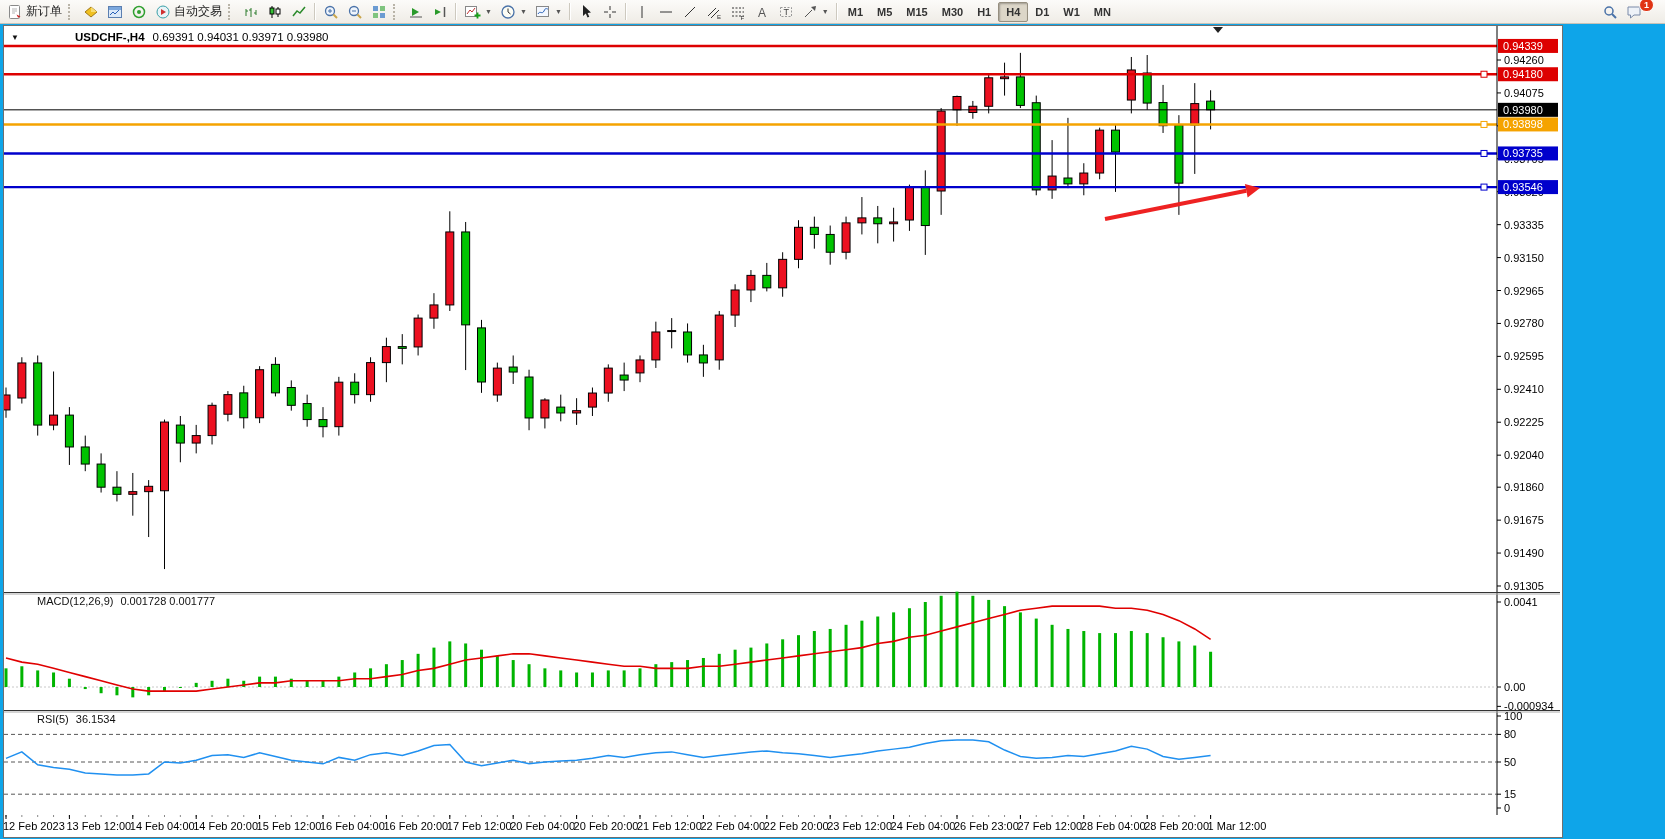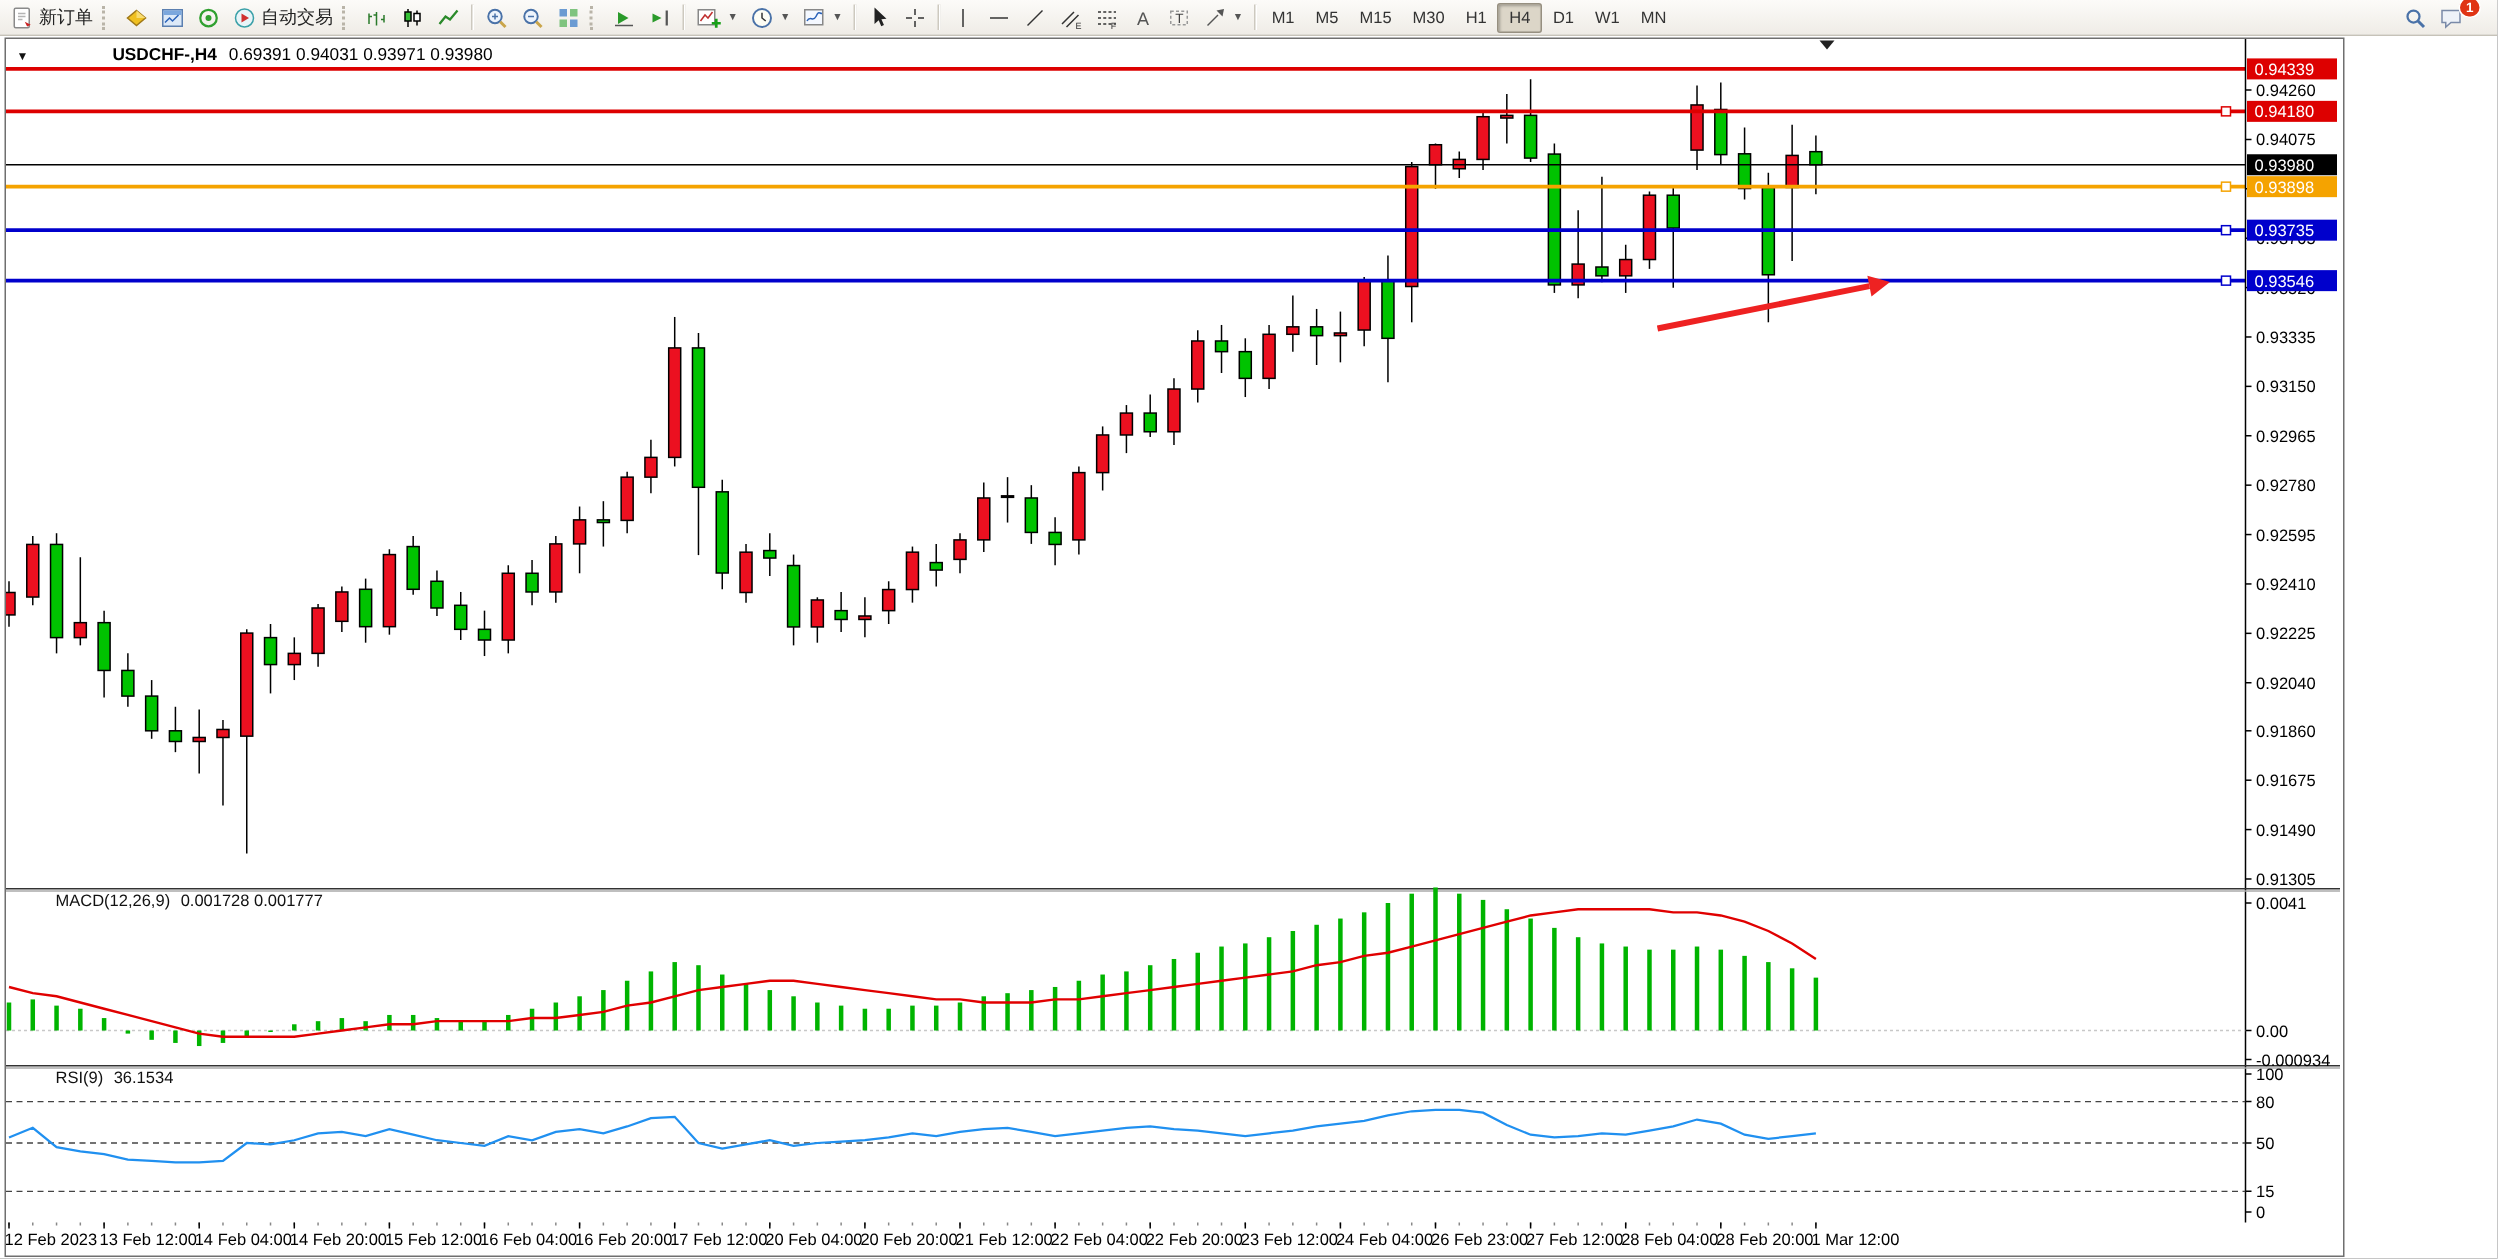--- a/index.html
+++ b/index.html
@@ -1,24 +1,24 @@
 <!DOCTYPE html>
 <html><head>
 <meta charset="utf-8">
 <style>
   html,body{margin:0;padding:0;background:#9a9a9a;font-family:"Liberation Sans",sans-serif;}
-  .app{position:relative;width:1665px;height:839px;background:#ffffff;overflow:hidden;}
+  .app{position:relative;width:1665px;height:839px;background:#0ea5e9;overflow:hidden;}
   
   .toolbar{position:absolute;left:0;top:0;width:100%;height:24px;background:linear-gradient(#fcfbf9,#efece6);
     border-bottom:1px solid #c6c2b8;display:flex;align-items:center;padding:0 3px;box-sizing:border-box;}
   .tbtn{height:20px;display:flex;align-items:center;gap:3px;padding:0 3px;border:1px solid transparent;
     border-radius:2px;font-size:12px;color:#222;white-space:nowrap;cursor:default;}
   .grip{width:5px;height:16px;border-left:2px dotted #b9b4a8;margin:0 4px 0 2px;}
   .sep{width:1px;height:17px;background:#cdc9bf;border-right:1px solid #fff;margin:0 3px;}
-  .tf{font-size:11px;font-weight:normal;color:#333;padding:1px 7px;height:16px;line-height:16px;}
+  .tf{font-size:11px;font-weight:bold;color:#333;padding:1px 7px;height:16px;line-height:16px;}
   .tf.active{border:1px solid #968f80;background:#dcd6c8;box-shadow:inset 1px 1px 2px rgba(0,0,0,.28);border-radius:2px;text-align:center;}
   .caret{font-size:7px;color:#555;margin-left:1px;}
   .spacer{flex:1;}
   .ic{display:block;}
   .chatwrap{position:relative;margin-right:14px;}
   .badge{position:absolute;top:-4px;right:-7px;background:#e03414;color:#fff;border-radius:8px;
     font-size:9px;font-weight:bold;padding:1px 4px;border:1px solid #fff;}
   
   .chart-window{position:absolute;left:3px;top:25px;width:1558px;height:811px;background:#fff;
     border:1px solid #6f6f6f;box-sizing:content-box;}
@@ -234,21 +234,21 @@
     <div class="chart-header">
       <span class="hdr-tri">▼</span>
       <span style="font-weight:bold;padding-left:48px;">USDCHF-,H4</span>
       <span>0.69391 0.94031 0.93971 0.93980</span>
     </div>
     <div class="panel-label macd-label">
       <span>MACD(12,26,9)</span>
       <span>0.001728 0.001777</span>
     </div>
     <div class="panel-label rsi-label">
-      <span>RSI(9)</span>
+      <span>RSI(5)</span>
       <span>36.1534</span>
     </div>
     <svg id="chart-svg" width="1556" height="809">
         <rect x="0" y="0" width="1556" height="809" fill="#ffffff"></rect>
         <line x1="2" y1="361.5186899252398" x2="2" y2="391.77856888572455" stroke="#000" stroke-width="1"></line>
         <rect x="-2" y="368.994660021359" width="8" height="14.951940192240329" fill="#ec1020" stroke="#000" stroke-width="1"></rect>
         <line x1="17.85" y1="331.258810964757" x2="17.85" y2="377.5386258454963" stroke="#000" stroke-width="1"></line>
         <rect x="13.850000000000001" y="336.9547881808479" width="8" height="35.06585973655956" fill="#ec1020" stroke="#000" stroke-width="1"></rect>
         <line x1="33.7" y1="329.47881808472675" x2="33.7" y2="409.57849768600937" stroke="#000" stroke-width="1"></line>
         <rect x="29.700000000000003" y="336.9547881808479" width="8" height="62.1217515129938" fill="#00c300" stroke="#000" stroke-width="1"></rect>

